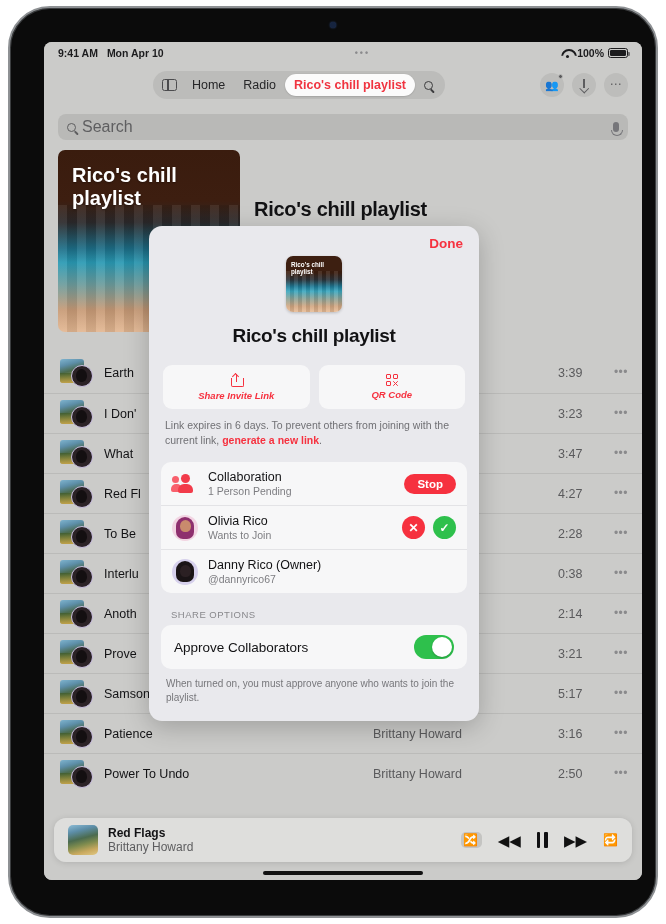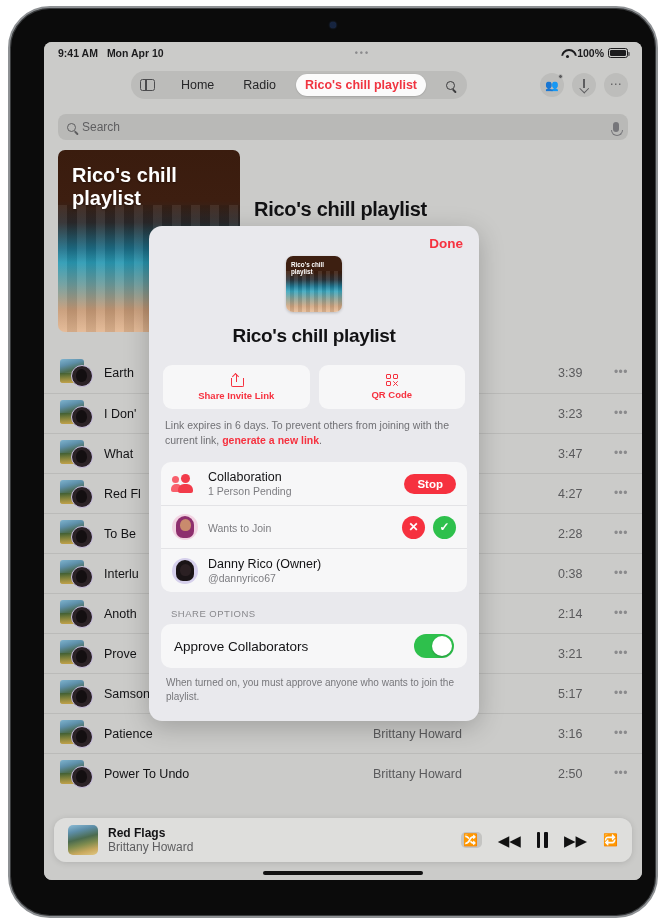--- a/index.html
+++ b/index.html
@@ -59,21 +59,21 @@
   .batt::after{content:"";position:absolute;right:-3px;top:3px;width:1.6px;height:4px;background:#1c1c1e;border-radius:0 1px 1px 0;opacity:.5;}
 
   
   .navbar{
     position:absolute; left:0; top:22px; width:100%; height:42px;
     display:flex; align-items:center; padding:0 14px;
     background:#cbcbc9;
   }
   .navspacer{flex:1;}
   .segwrap{
-    display:flex;align-items:center;gap:11px;
+    display:flex;align-items:center;gap:0;
     background:#bcbcba; border-radius:15px; padding:3px 4px;
   }
   .sidebar-btn{
     width:26px;height:22px;display:flex;align-items:center;justify-content:center;
   }
   .sb-glyph{
     width:15px;height:12px;border:1.4px solid #4c4c4e;border-radius:2.5px;position:relative;
   }
   .sb-glyph::after{content:"";position:absolute;left:4px;top:0;bottom:0;width:1.3px;background:#4c4c4e;}
   .segitem{
@@ -111,21 +111,21 @@
   .content{
     position:absolute; left:0; top:64px; right:0; bottom:0;
     background:#cbcbc9; overflow:hidden;
   }
   .searchfield{
     margin:8px 14px 0 14px; height:26px; border-radius:8px;
     background:#b9b9b7; display:flex; align-items:center; padding:0 9px; gap:6px;
   }
   .searchfield .mag{border-color:#5e5e60;}
   .searchfield .mag::after{background:#5e5e60;}
-  .sf-text{font-size:12px;color:#5e5e60;flex:1;}
+  .sf-text{font-size:16px;color:#5e5e60;flex:1;}
   .mic{
     width:6px;height:10px;border-radius:3px;background:#76767a;position:relative;
   }
   .mic::after{content:"";position:absolute;left:-2px;bottom:-4px;width:10px;height:5px;border:1.2px solid #76767a;border-top:none;border-radius:0 0 6px 6px;}
 
   
   .plhead{display:flex; padding:10px 14px 0 14px; gap:14px;}
   .plart{
     width:182px;height:182px;border-radius:7px;flex-shrink:0;
     background:linear-gradient(180deg,#3a1c0e 0%,#3d1e10 28%,#2b2a2c 40%,#1d6d86 54%,#2a9ab4 62%,#6d9c9c 74%,#c79a76 88%,#e3b792 100%);
@@ -222,21 +222,21 @@
     background:repeating-linear-gradient(90deg,rgba(255,255,255,.09) 0 4px,rgba(0,0,0,.09) 4px 8px);
   }
   .md-art-title{
     position:relative;z-index:2;padding:5px 5px 0 5px;font-size:6.3px;font-weight:bold;
     color:#fff;line-height:1.18;
   }
   .md-title{
     text-align:center;margin-top:13px;font-size:19px;font-weight:bold;color:#121214;letter-spacing:-.35px;
   }
   .md-actions{
-    display:flex;gap:9px;margin:18px 14px 0 14px;
+    display:flex;gap:9px;margin:18px 14px 0 14px;font-style:italic;
   }
   .md-act{
     flex:1;background:#f7f7f8;border-radius:9px;height:44px;
     display:flex;flex-direction:column;align-items:center;justify-content:center;gap:3px;
   }
   .md-act-label{font-size:9.5px;color:#f6313f;font-weight:bold;}
   .share-ico{width:11px;height:13px;position:relative;}
   .share-ico::before{
     content:"";position:absolute;left:0;bottom:0;width:11px;height:8px;
     border:1.5px solid #f6313f;border-top:none;border-radius:0 0 2px 2px;
@@ -567,20 +567,21 @@
           <div class="md-rowtext">
             <div class="md-rowtitle reg">Collaboration</div>
             <div class="md-rowsub">1 Person Pending</div>
           </div>
           <div class="stopbtn">Stop</div>
         </div>
 
         <div class="md-row">
           <span class="avatar av-olivia"></span>
           <div class="md-rowtext">
+            <div class="md-rowtitle reg">Olivia Rico</div>
             <div class="md-rowsub">Wants to Join</div>
           </div>
           <div class="pillbtns">
             <span class="rbtn dec">✕</span>
             <span class="rbtn acc">✓</span>
           </div>
         </div>
 
         <div class="md-row">
           <span class="avatar av-danny"></span>

